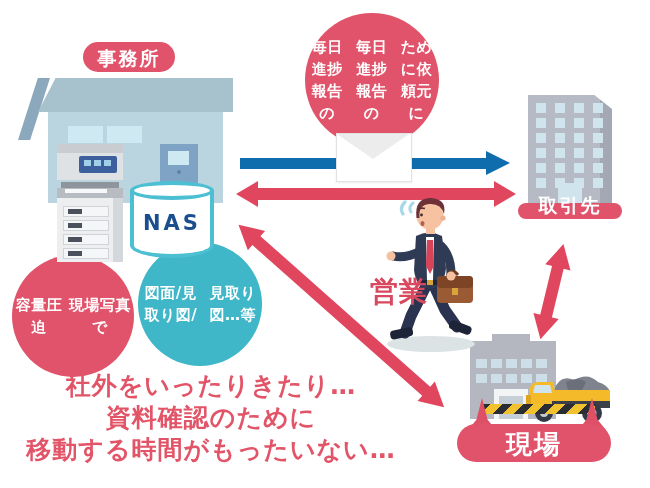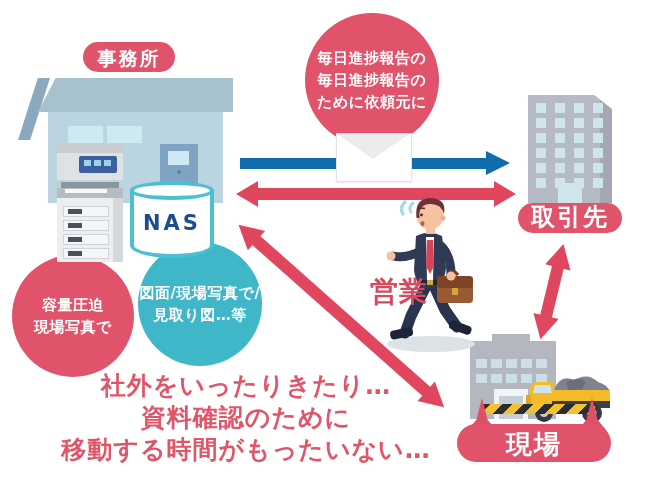--- a/index.html
+++ b/index.html
@@ -7,21 +7,21 @@
          font-family:"DejaVu Sans","Liberation Sans",sans-serif;}
   .abs{position:absolute;}
 
   
   .pill{position:absolute;background:#e0536a;color:#ffffff;font-weight:bold;
         display:flex;align-items:flex-end;justify-content:center;border-radius:999px;
         letter-spacing:2px;}
 
   
   .bubble{position:absolute;border-radius:50%;color:#fff;font-weight:bold;
-          display:flex;flex-direction:column;align-items:center;justify-content:center;
+          display:flex;flex-direction:row;align-items:center;justify-content:center;
           text-align:center;font-size:15px;line-height:22px;letter-spacing:0.5px;}
   .bubble.rose{background:#e0536a;}
   .bubble.teal{background:#3fb7c9;}
 
   
   .roof-main{position:absolute;left:38px;top:78px;width:195px;height:34px;background:#a7c1cd;
              clip-path:polygon(9% 0,100% 0,100% 100%,0 100%);}
   .roof-side{position:absolute;left:18px;top:78px;width:32px;height:62px;background:#8ca8bc;
              clip-path:polygon(62% 0,100% 0,38% 100%,0 100%);}
   .office-wall{position:absolute;left:48px;top:112px;width:175px;height:91px;background:#bad4e0;}
@@ -88,21 +88,21 @@
         clip-path:polygon(50% 0%,70% 68%,100% 100%,0% 100%,30% 68%);}
   .barrier{position:absolute;left:481px;top:404px;width:114px;height:10px;
            background:repeating-linear-gradient(135deg,#2a2d33 0 7px,#f2c22e 7px 15px);}
 
   
   .shadow{position:absolute;left:387px;top:336px;width:88px;height:16px;background:#dce3e5;border-radius:50%;}
   .sales-label{position:absolute;left:370px;top:273px;color:#d8485e;font-weight:bold;font-size:28px;letter-spacing:1px;}
 
   
   .bottom-msg{position:absolute;left:22px;top:370px;width:378px;text-align:center;
-              color:#e25467;font-weight:bold;font-size:25px;line-height:32px;letter-spacing:1px;margin-left:35px;}
+              color:#e25467;font-weight:bold;font-size:25px;line-height:32px;letter-spacing:1px;}
 </style>
 </head>
 <body>
 
 <div class="stage">
 
   <div>
     <div class="roof-side"></div>
     <div class="roof-main"></div>
     <div class="office-wall"></div>
@@ -113,21 +113,21 @@
       <span class="knob"></span>
     </div>
   </div>
 
   <div class="bubble rose" style="left:12px;top:255px;width:122px;height:122px;">
     <span>容量圧迫</span>
     <span>現場写真で</span>
   </div>
 
   <div class="bubble teal" style="left:138px;top:242px;width:124px;height:124px;">
-    <span>図面/現場写真で/</span>
+    <span>図面/見取り図/</span>
     <span>見取り図…等</span>
   </div>
 
   <div class="copier">
     <div class="lid"></div>
     <div class="upper"></div>
     <div class="panel">
       <span class="scr" style="left:5px;"></span>
         <span class="scr" style="left:15px;"></span>
         <span class="scr" style="left:25px;"></span>
@@ -256,21 +256,21 @@
       <circle cx="66" cy="43" r="4.5" fill="#c6c9cf"></circle>
   </svg>
 
   <div class="barrier"></div>
   <div class="cone" style="left:468px;top:398px;"></div>
   <div class="cone" style="left:578px;top:398px;"></div>
 
   <div class="pill" style="left:83px;top:42px;width:92px;height:30px;font-size:19px;">
     <span>事務所</span>
   </div>
-  <div class="pill" style="left:518px;top:203px;width:104px;height:30px;font-size:24px;">
+  <div class="pill" style="left:518px;top:203px;width:104px;height:16px;font-size:19px;">
     <span>取引先</span>
   </div>
   <div class="pill" style="left:457px;top:424px;width:154px;height:38px;font-size:26px;">
     <span>現場</span>
   </div>
 
   <div class="shadow"></div>
   <svg class="abs" style="left:383px;top:196px;" width="92" height="160" viewBox="0 0 92 160">
     <path d="M38 55 Q22 63 10 60" stroke="#2f3a55" stroke-width="9" fill="none" stroke-linecap="round"></path>
     <circle cx="8" cy="60" r="4.5" fill="#f5c1a1"></circle>

